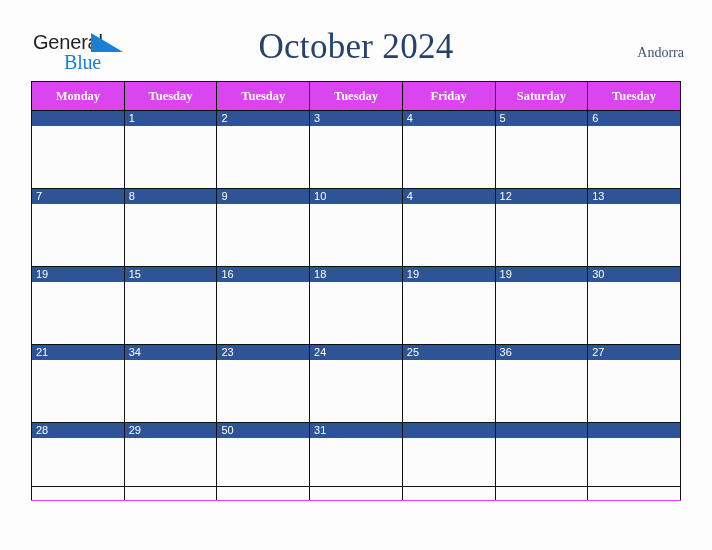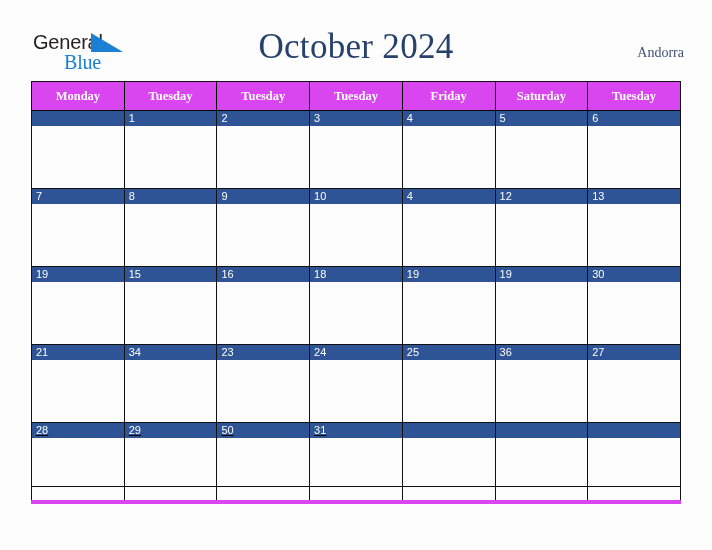--- a/index.html
+++ b/index.html
@@ -133,21 +133,21 @@
     font-size: 11px;
     padding-left: 4px;
     box-sizing: border-box;
   }
   .daybody {
     height: 62px;
     background: #fcfcfd;
   }
 
   .cal tr.week-row td { border-bottom: 1px solid #111111; }
-  .cal tr.week-row:last-child td { border-bottom: 4px solid #d946ef; text-decoration: underline; }
+  .cal tr.week-row:last-child td { border-bottom: 1px solid #d946ef; }
 
   .cal-frame {
     position: absolute;
     left: 31px;
     top: 81px;
     width: 650px;
     height: 406px;
     border: 1px solid #111111;
     box-sizing: border-box;
     pointer-events: none;

